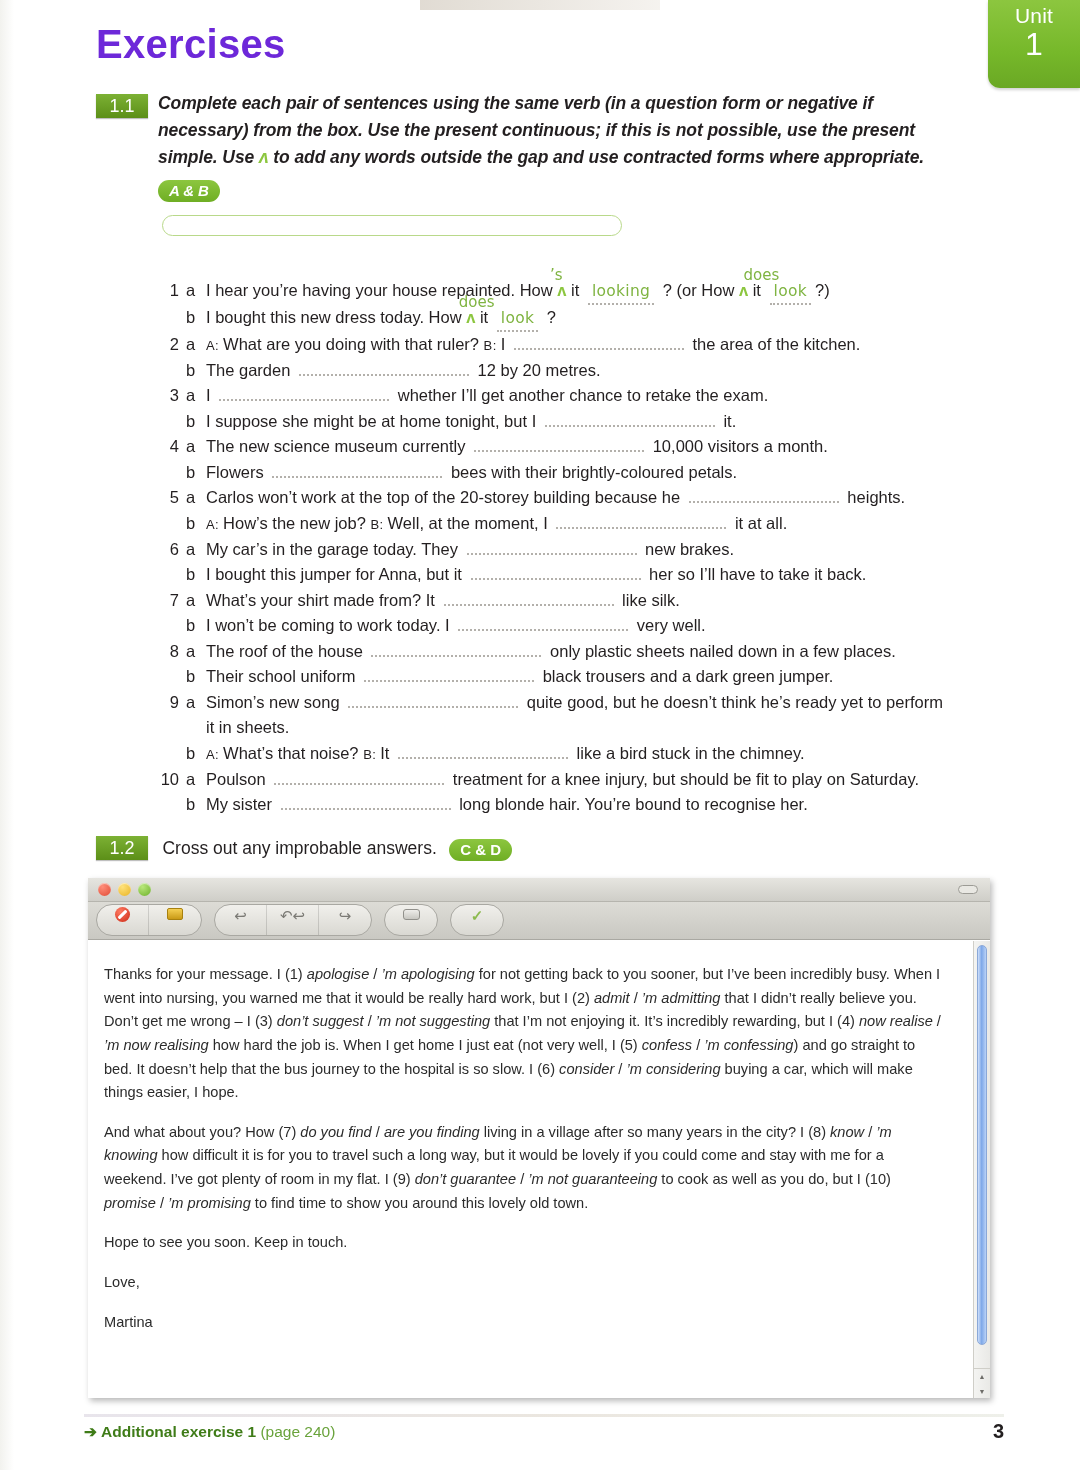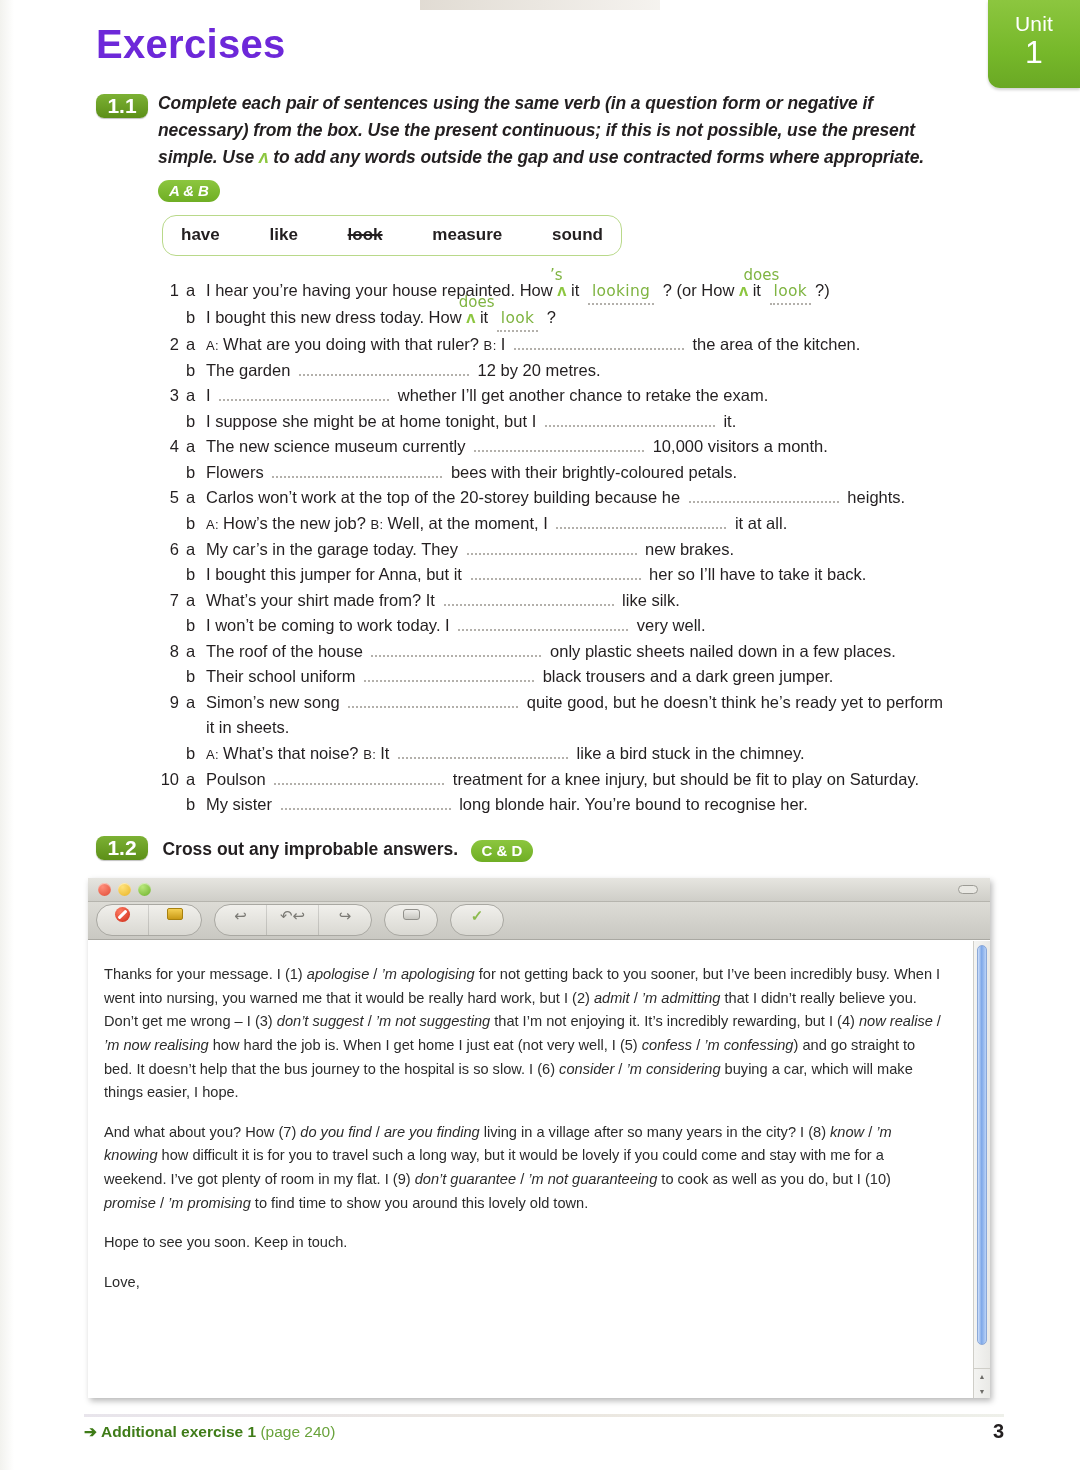--- a/index.html
+++ b/index.html
@@ -15,21 +15,21 @@
 
   
   .unit-tab{
     position:absolute; right:0; top:0;
     width:92px; height:88px;
     background:linear-gradient(180deg,#8cc63f 0%,#76b82a 60%,#6aa824 100%);
     border-radius:0 0 0 12px;
     color:#fff; text-align:center;
     box-shadow:0 2px 3px rgba(0,0,0,.18);
   }
-  .unit-tab .u-word{ font-size:21px; padding-top:12px; letter-spacing:.2px; }
+  .unit-tab .u-word{ font-size:21px; padding-top:4px; letter-spacing:.2px; }
   .unit-tab .u-num{ font-size:32px; font-weight:400; line-height:1.05; }
 
   
   .top-smudge{
     position:absolute; left:420px; top:0; width:240px; height:10px;
     background:linear-gradient(90deg,rgba(200,190,175,.55),rgba(215,205,190,.25));
   }
   .left-edge{
     position:absolute; left:0; top:0; width:14px; height:1470px;
     background:linear-gradient(90deg,#f2f2ee,#ffffff);
@@ -37,23 +37,23 @@
 
   
   .page-title{
     position:absolute; left:96px; top:22px;
     font-size:40px; font-weight:bold; color:#6d28d9; letter-spacing:.3px;
   }
 
   
   .ex-badge{
     display:inline-block; width:52px; height:24px; line-height:24px;
-    border-radius:8px; text-align:center;
+    border-radius:0; text-align:center;
     background:linear-gradient(180deg,#7cb134,#5c8f18);
-    color:#fff; font-size:21px; font-weight:bold;
+    color:#fff; font-size:18px; font-weight:normal;
     box-shadow:0 1px 1px rgba(0,0,0,.25);
   }
   .ab-badge{
     display:inline-block; height:22px; line-height:22px;
     padding:0 11px; border-radius:11px;
     background:linear-gradient(180deg,#8cc63f,#6fae24);
     color:#fff; font-size:15px; font-weight:bold;
     vertical-align:middle;
   }
 
@@ -102,21 +102,21 @@
     margin:0 4px; padding:0 4px;
   }
   .hw-above{
     position:absolute; top:-17px;
     font-family:"DejaVu Sans", sans-serif;
     color:#7fb441; font-size:15px;
   }
 
   
   .ex2{ position:absolute; left:96px; top:836px; width:900px; }
-  .ex2 .lbl{ font-size:17.5px; font-weight:bold; margin-left:10px; }
+  .ex2 .lbl{ font-size:17.5px; font-weight:normal; margin-left:10px; }
 
   
   .mail-win{
     position:absolute; left:88px; top:878px;
     width:902px; height:520px;
     background:#ffffff;
     box-shadow:2px 3px 6px rgba(0,0,0,.28);
   }
   .mail-titlebar{
     height:24px;
@@ -217,27 +217,20 @@
         <span class="caret">ʌ</span>
         <span>to add any words outside the gap and use contracted forms where appropriate.</span>
       </div>
       <div style="margin-top:6px">
         <span class="ab-badge">A &amp; B</span>
       </div>
     </div>
   </div>
 
   <div class="verb-box">
-    <div class="verb-row" id="verb-row-2">
-        <span>have</span>
-        <span>like</span>
-        <span class="strike">look</span>
-        <span>measure</span>
-        <span>sound</span>
-      </div>
   </div>
 </div>
 
 <div class="items" id="items-list">
     <div class="item-line">
       <span class="num">1</span>
       <span class="let">a</span>
       <span class="body"><span>I hear you’re having your house repainted. How </span><span class="caret">ʌ </span><span>it </span><span style="position: relative;"><span class="hw-above" style="left: -34px;">’s</span><span class="hw-gap hw">looking</span></span><span> ? (or How</span><span class="caret"> ʌ </span><span>it </span><span style="position: relative;"><span class="hw-above" style="left: -22px;">does</span><span class="hw-gap hw">look</span></span><span>?)</span></span>
     </div>
     <div class="item-line">
@@ -393,20 +386,21 @@
   <div class="mail-body">
     <div class="mail-text">
       <p>
         <span>Thanks for your message. I (1) </span><em>apologise</em><span> / </span><em>’m apologising</em><span> for not getting back to you sooner, but I’ve been incredibly busy. When I went into nursing, you warned me that it would be really hard work, but I (2) </span><em>admit</em><span> / </span><em>’m admitting</em><span> that I didn’t really believe you. Don’t get me wrong – I (3) </span><em>don’t suggest</em><span> / </span><em>’m not suggesting</em><span> that I’m not enjoying it. It’s incredibly rewarding, but I (4) </span><em>now realise</em><span> / </span><em>’m now realising</em><span> how hard the job is. When I get home I just eat (not very well, I (5) </span><em>confess</em><span> / </span><em>’m confessing</em><span>) and go straight to bed. It doesn’t help that the bus journey to the hospital is so slow. I (6) </span><em>consider</em><span> / </span><em>’m considering</em><span> buying a car, which will make things easier, I hope.</span>
       </p>
       <p>
         <span>And what about you? How (7) </span><em>do you find</em><span> / </span><em>are you finding</em><span> living in a village after so many years in the city? I (8) </span><em>know</em><span> / </span><em>’m knowing</em><span> how difficult it is for you to travel such a long way, but it would be lovely if you could come and stay with me for a weekend. I’ve got plenty of room in my flat. I (9) </span><em>don’t guarantee</em><span> / </span><em>’m not guaranteeing</em><span> to cook as well as you do, but I (10) </span><em>promise</em><span> / </span><em>’m promising</em><span> to find time to show you around this lovely old town.</span>
       </p>
       <p>Hope to see you soon. Keep in touch.</p>
       <p>Love,</p>
+      <p>Martina</p>
     </div>
     <div class="scrollbar">
       <div class="sb-thumb"></div>
       <div class="sb-arrows">
         <div>▲</div>
         <div>▼</div>
       </div>
     </div>
   </div>
 </div>

